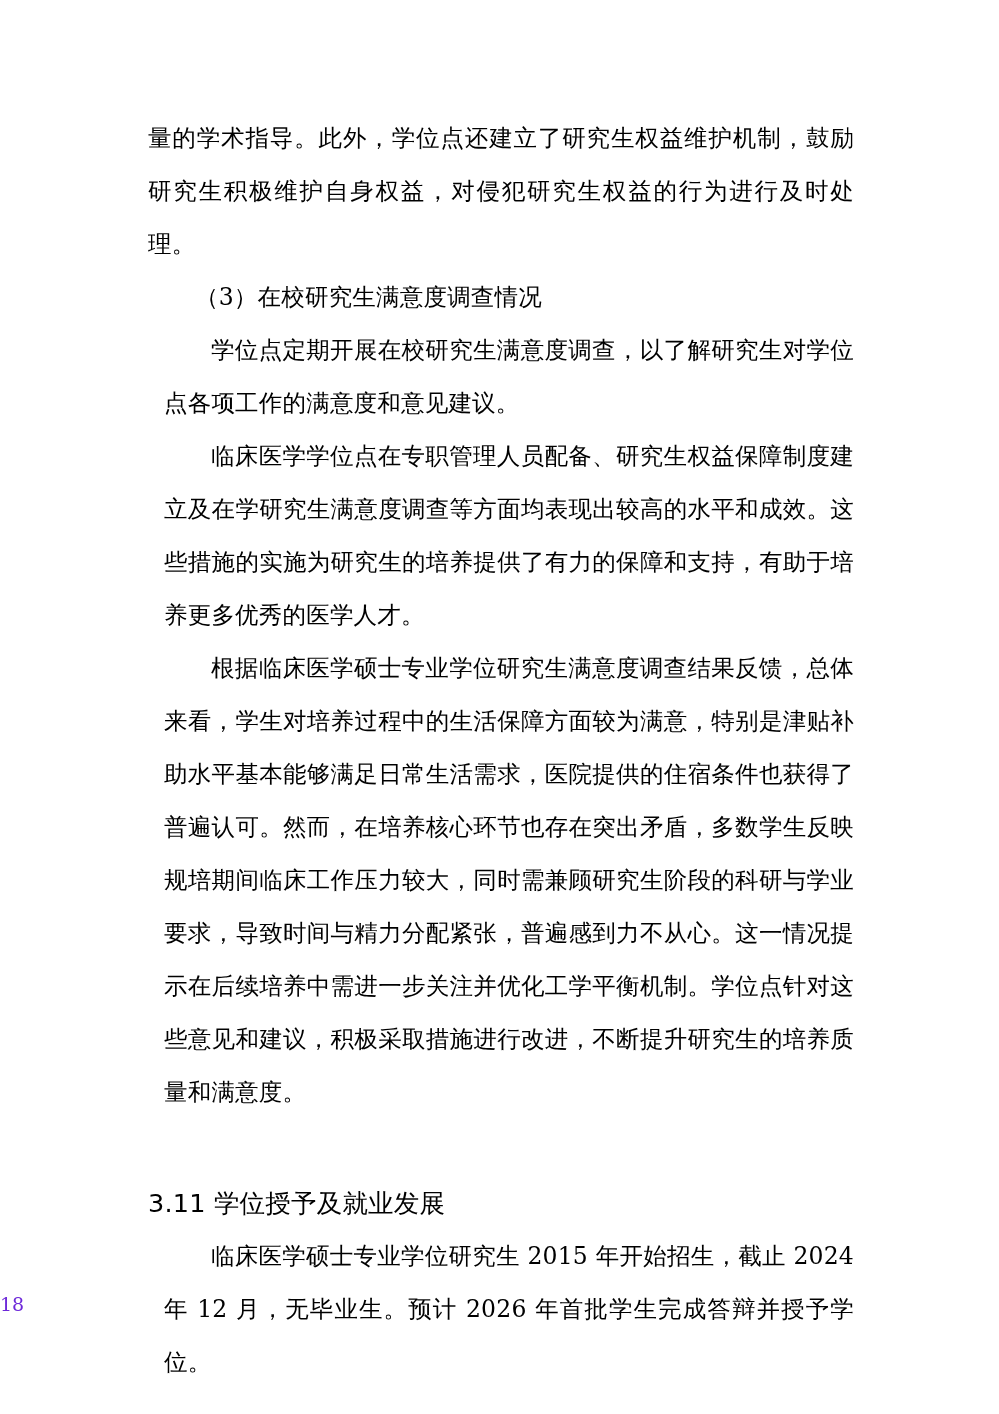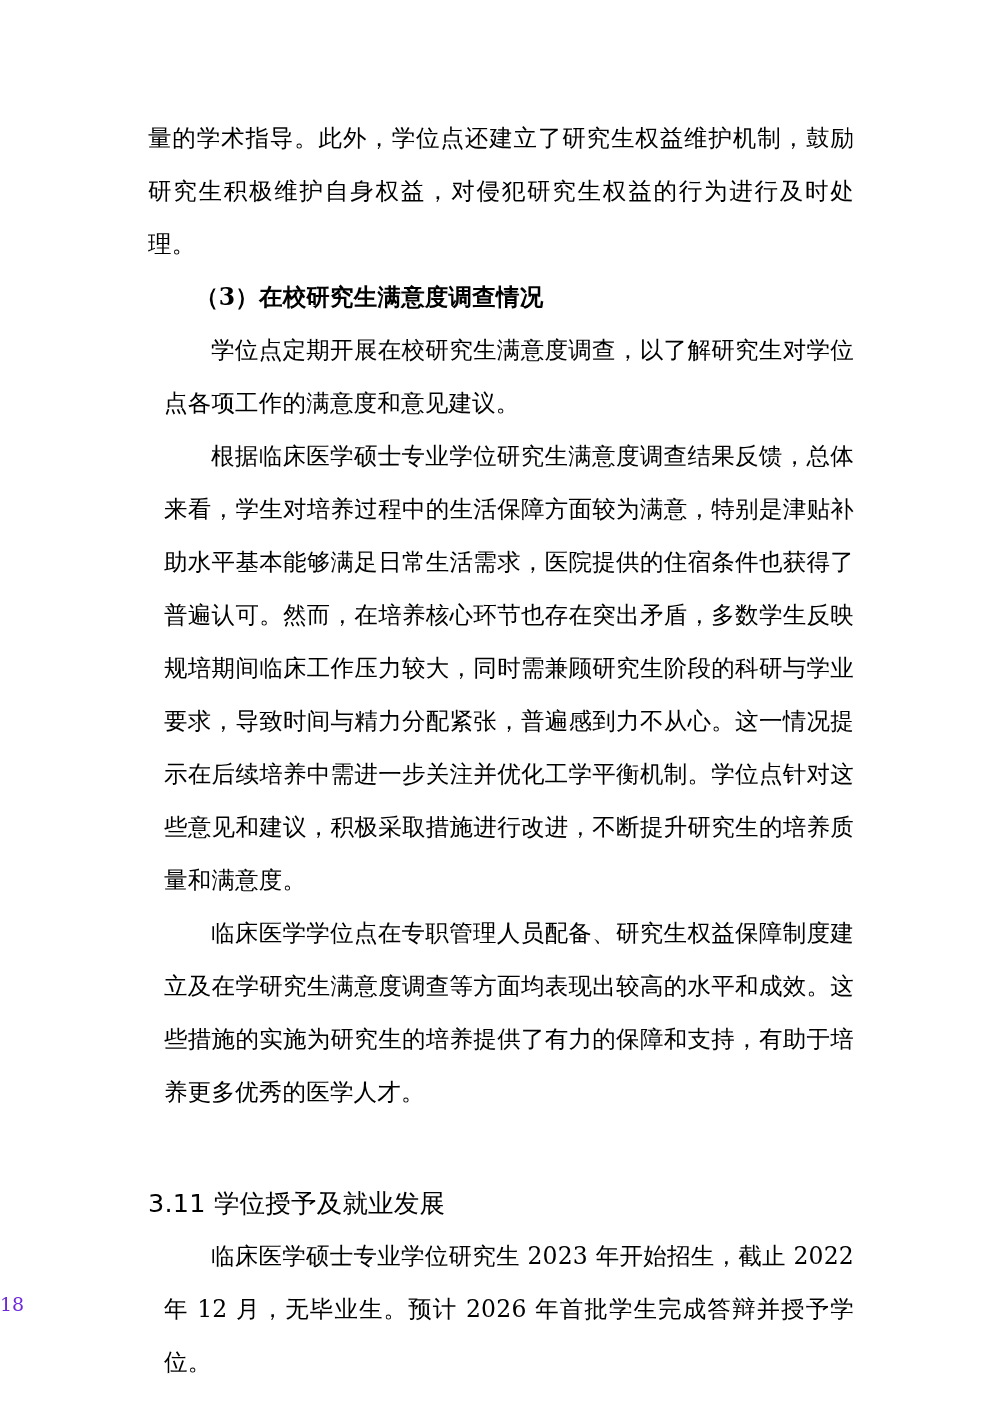--- a/index.html
+++ b/index.html
@@ -32,21 +32,21 @@
     letter-spacing: 0.2px;
   }
   p.indent {
     text-indent: 2em;
     margin-left: 16px;
   }
   .heading-sub {
     margin: 0;
     font-size: 23.5px;
     line-height: 53px;
-    font-weight: bold;
+    font-weight: normal;
     text-indent: 2em;
   }
   .heading-num {
     margin: 0;
     font-size: 25.5px;
     line-height: 53px;
     font-weight: normal;
     font-family: "DejaVu Sans", "Liberation Sans", sans-serif;
   }
   .gap-before-heading {
@@ -67,26 +67,26 @@
 
 <div class="page">
   <div class="content">
 
     <p class="body-para">量的学术指导。此外，学位点还建立了研究生权益维护机制，鼓励研究生积极维护自身权益，对侵犯研究生权益的行为进行及时处理。</p>
 
     <p class="heading-sub">（3）在校研究生满意度调查情况</p>
 
     <p class="indent">学位点定期开展在校研究生满意度调查，以了解研究生对学位点各项工作的满意度和意见建议。</p>
 
+    <p class="indent">临床医学学位点在专职管理人员配备、研究生权益保障制度建立及在学研究生满意度调查等方面均表现出较高的水平和成效。这些措施的实施为研究生的培养提供了有力的保障和支持，有助于培养更多优秀的医学人才。</p>
+
     <p class="indent">根据临床医学硕士专业学位研究生满意度调查结果反馈，总体来看，学生对培养过程中的生活保障方面较为满意，特别是津贴补助水平基本能够满足日常生活需求，医院提供的住宿条件也获得了普遍认可。然而，在培养核心环节也存在突出矛盾，多数学生反映规培期间临床工作压力较大，同时需兼顾研究生阶段的科研与学业要求，导致时间与精力分配紧张，普遍感到力不从心。这一情况提示在后续培养中需进一步关注并优化工学平衡机制。学位点针对这些意见和建议，积极采取措施进行改进，不断提升研究生的培养质量和满意度。</p>
-
-    <p class="indent">临床医学学位点在专职管理人员配备、研究生权益保障制度建立及在学研究生满意度调查等方面均表现出较高的水平和成效。这些措施的实施为研究生的培养提供了有力的保障和支持，有助于培养更多优秀的医学人才。</p>
 
     <div class="gap-before-heading"></div>
 
     <p class="heading-num">3.11  学位授予及就业发展</p>
 
-    <p class="indent">临床医学硕士专业学位研究生 2023 年开始招生，截止 2022 年 12 月，无毕业生。预计 2026 年首批学生完成答辩并授予学位。</p>
+    <p class="indent">临床医学硕士专业学位研究生 2015 年开始招生，截止 2024 年 12 月，无毕业生。预计 2026 年首批学生完成答辩并授予学位。</p>
 
   </div>
 
   <div class="page-number">18</div>
 </div>
 
 </body></html>

